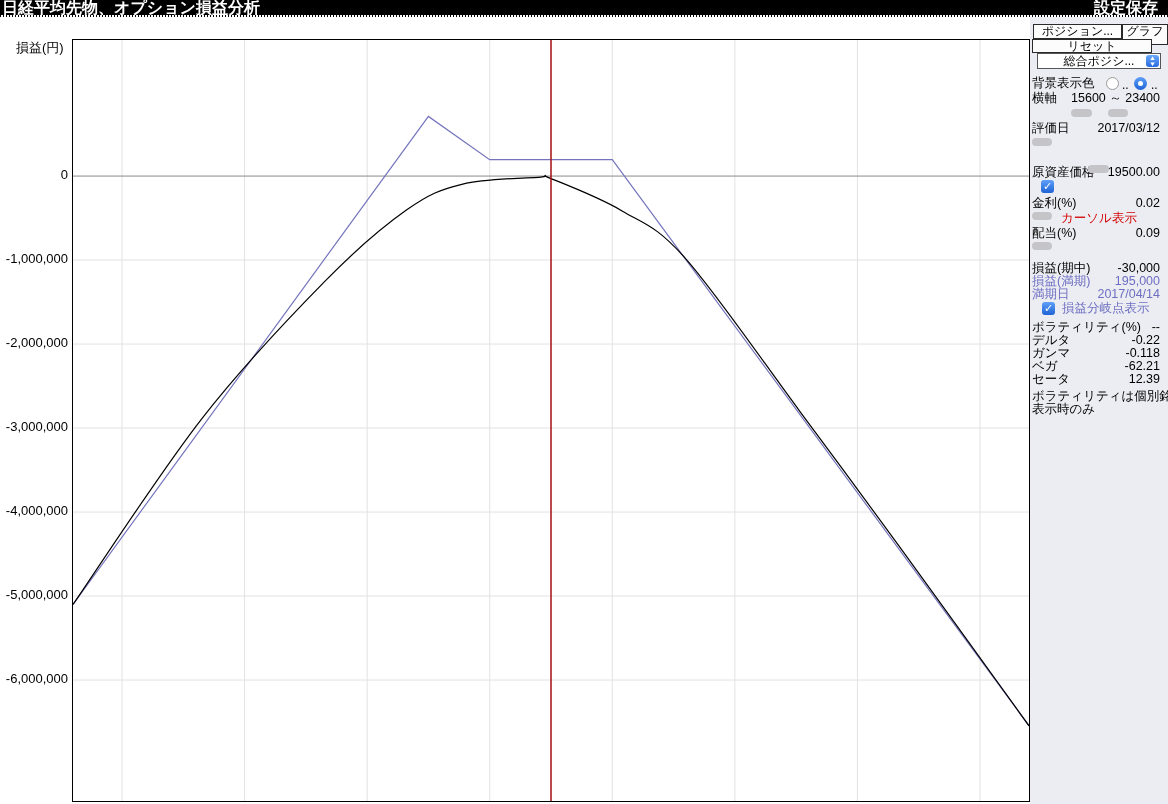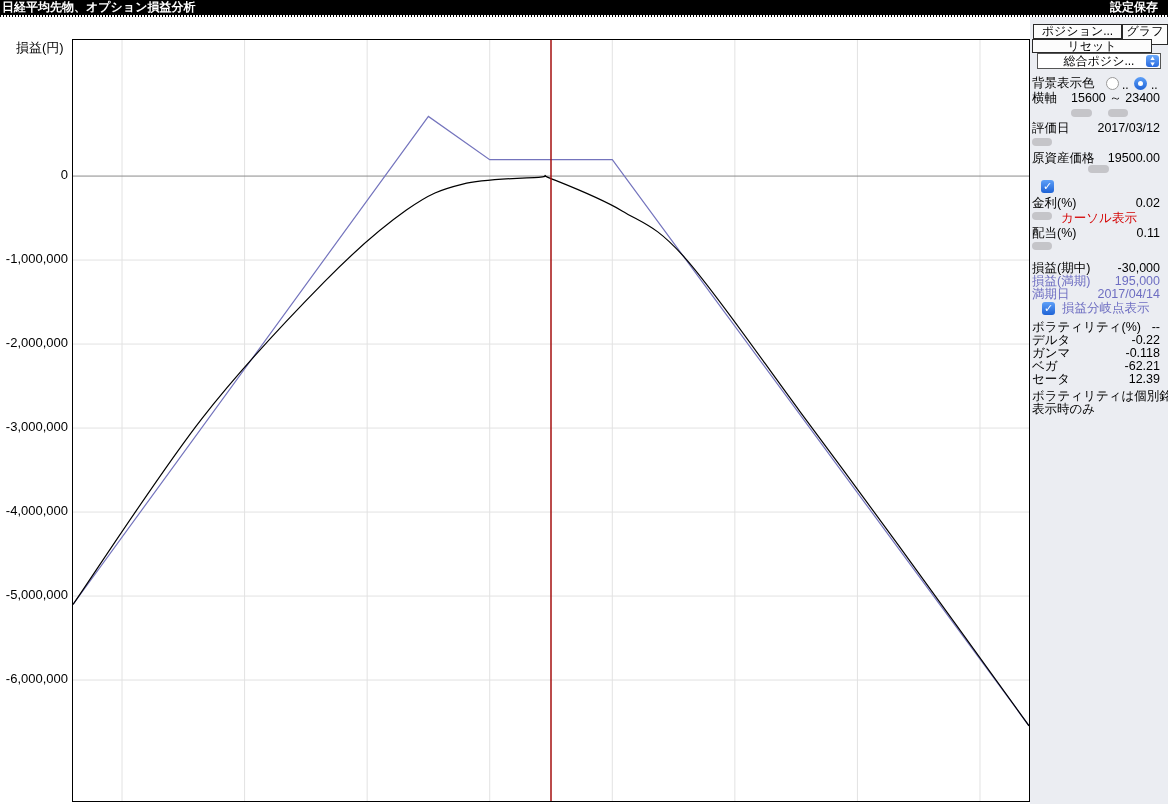--- a/index.html
+++ b/index.html
@@ -1,21 +1,21 @@
 <!DOCTYPE html>
 <html><head>
 <meta charset="utf-8">
 <style>
   html,body{margin:0;padding:0;background:#fff;}
   body{font-family:"Liberation Sans","DejaVu Sans",sans-serif;}
   .screen{position:relative;width:1168px;height:804px;background:#ffffff;overflow:hidden;}
 
   
   .titlebar{position:absolute;left:0;top:0;width:1168px;height:15px;background:#000;color:#fff;
-            font-size:12px;font-weight:bold;line-height:15px;}
+            font-size:16px;font-weight:bold;line-height:15px;}
   .titlebar .ttl{position:absolute;left:2px;top:0;white-space:nowrap;}
   .titlebar .save{position:absolute;right:10px;top:0;white-space:nowrap;}
   .dotted-sep{position:absolute;left:0;top:15px;width:1168px;height:2px;background:#fff;
               background-image:repeating-linear-gradient(to right,#000 0 1px,#fff 1px 3px);}
 
   
   .ylabel{position:absolute;left:16px;top:39px;font-size:13px;color:#000;white-space:nowrap;}
   .plot{position:absolute;left:72px;top:39px;width:956px;height:761px;border:1px solid #000;background:#fff;}
   .plot svg{display:block;}
   .ytick{position:absolute;left:0px;width:68px;text-align:right;font-size:13px;color:#000;height:14px;line-height:14px;}
@@ -118,40 +118,40 @@
     </div>
     <span class="pill" style="left:41px;top:92px;width:21px;"></span>
     <span class="pill" style="left:78px;top:92px;width:20px;"></span>
 
     <div class="prow" style="top:104px;">
       <span class="lab">評価日</span>
       <span class="val">2017/03/12</span>
     </div>
     <span class="pill" style="left:2px;top:121px;width:20px;"></span>
 
-    <div class="prow" style="top:134px;">
+    <div class="prow" style="top:148px;">
       <span class="lab">原資産価格</span>
       <span class="val">19500.00</span>
     </div>
     <span class="pill" style="left:58px;top:148px;width:21px;"></span>
 
     <span class="cbx" style="left:11px;top:163px;">✓</span>
     <div class="prow" style="top:162px;">
       <span class="lab" style="left:31px;color:#d40000;margin-top:32px;">カーソル表示</span>
     </div>
 
     <div class="prow" style="top:179px;">
       <span class="lab">金利(%)</span>
       <span class="val">0.02</span>
     </div>
     <span class="pill" style="left:2px;top:195px;width:20px;"></span>
 
     <div class="prow" style="top:209px;">
       <span class="lab">配当(%)</span>
-      <span class="val">0.11</span>
+      <span class="val">0.09</span>
     </div>
     <span class="pill" style="left:2px;top:225px;width:20px;"></span>
 
     <div class="prow" style="top:244px;">
       <span class="lab">損益(期中)</span>
       <span class="val">-30,000</span>
     </div>
     <div class="prow" style="top:257px;color:#6e6ec2;">
       <span class="lab">損益(満期)</span>
       <span class="val">195,000</span>

